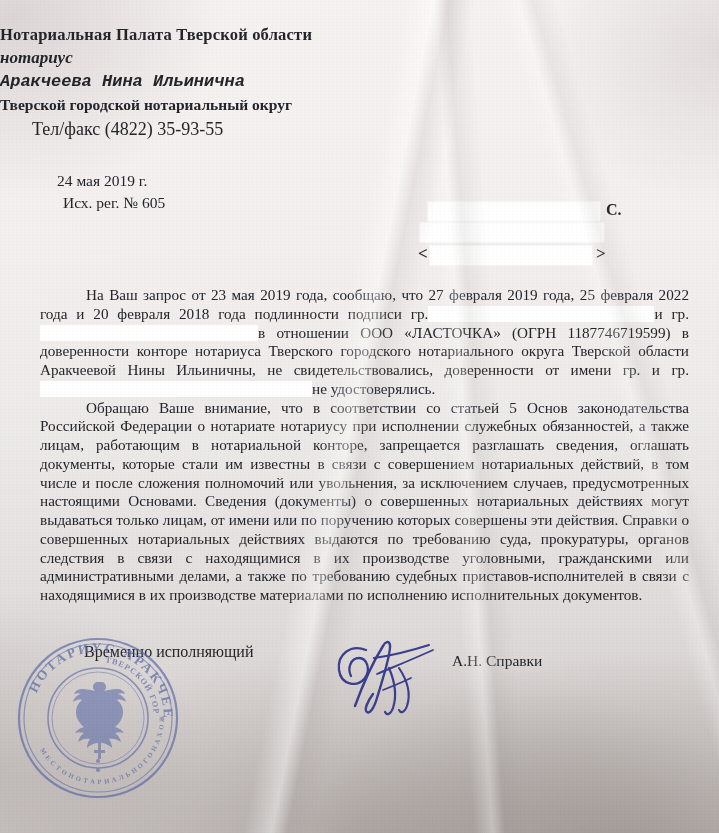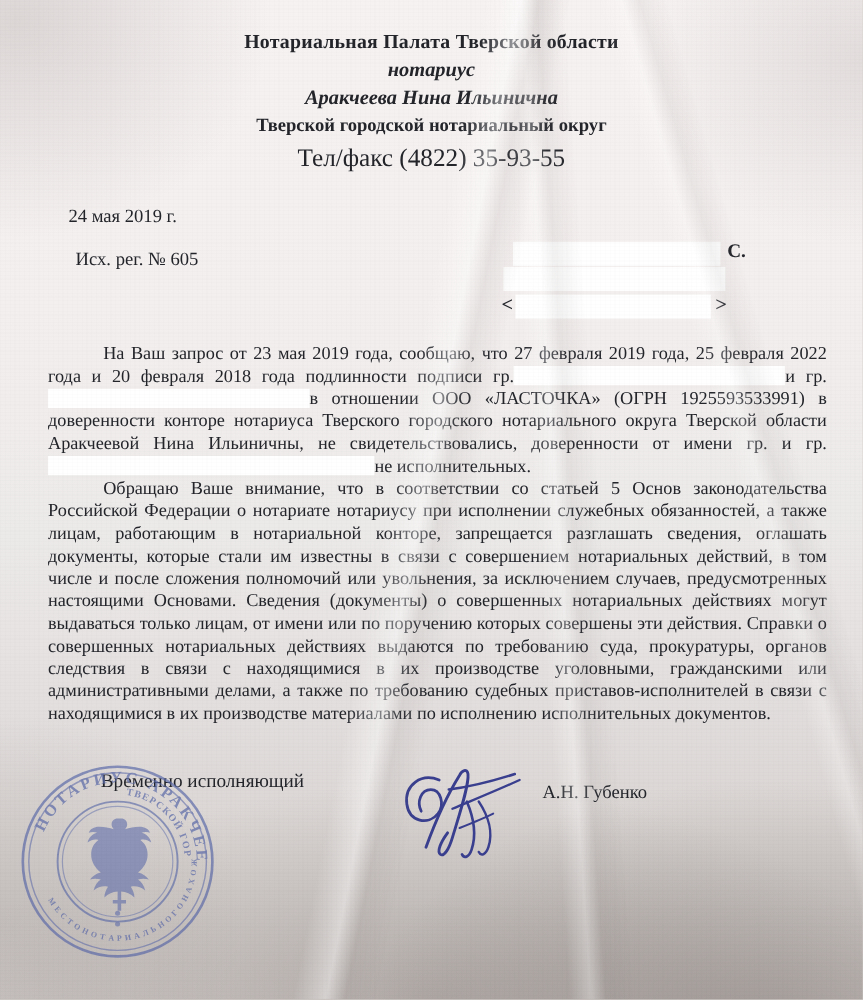--- a/index.html
+++ b/index.html
@@ -33,35 +33,35 @@
       linear-gradient(transparent 0 0);
     mix-blend-mode:normal;opacity:.85;}
   .grain{position:absolute;inset:0;pointer-events:none;opacity:.30;
     background-image:
       repeating-linear-gradient(0deg, rgba(0,0,0,.035) 0 1px, rgba(255,255,255,0) 1px 3px),
       repeating-linear-gradient(90deg, rgba(0,0,0,.028) 0 1px, rgba(255,255,255,0) 1px 4px);}
 
   .ink{color:#23252b;}
 
   
-  .hdr{position:absolute;left:0;right:0;top:24px;text-align:center;line-height:1.30;}
+  .hdr{position:absolute;left:0;right:0;top:24px;line-height:1.30;}
   .hdr .l{display:block;white-space:nowrap;}
   .l1{font-weight:bold;font-size:16.5px;letter-spacing:.2px;}
   .l2{font-weight:bold;font-style:italic;font-size:17px;margin-top:2px;}
-  .l3{font-weight:bold;font-style:italic;font-size:17px;margin-top:1px;}
+  .l3{font-weight:bold;font-style:italic;font-size:17px;margin-top:1px;font-family:Liberation Mono, monospace;}
   .l4{font-weight:bold;font-size:15.5px;margin-top:2px;}
   .l5{font-weight:bold;font-size:15.5px;margin-top:1px;}
-  .l6{font-size:21px;margin-top:3px;}
+  .l6{font-size:18px;margin-top:3px;margin-left:32px;}
   .l7{font-size:15px;margin-top:2px;}
   .l7 .mail{text-decoration:underline;}
 
   
   .dateblk{position:absolute;left:57px;top:170px;font-size:15.5px;line-height:1.42;}
   .dateblk div{white-space:nowrap;}
-  .dateblk .r2{padding-left:6px;margin-top:14px;}
+  .dateblk .r2{padding-left:6px;}
 
   
   .addr{position:absolute;left:420px;top:200px;width:270px;font-size:15.5px;}
   .addr .row{position:relative;height:22px;}
   .redact{position:absolute;background:#ffffff;box-shadow:0 0 0 .5px rgba(255,255,255,.9);}
   .addr .r1box{left:8px;top:2px;width:172px;height:19px;}
   .addr .r1tail{position:absolute;left:186px;top:1px;font-weight:bold;font-size:16px;}
   .addr .r2box{left:0px;top:1px;width:184px;height:19px;}
   .addr .r3box{left:10px;top:2px;width:162px;height:19px;}
   .addr .lt{position:absolute;left:-2px;top:0px;font-size:17px;font-weight:bold;}
@@ -121,35 +121,35 @@
       <span class="redact r3box"></span>
       <span class="gt">&gt;</span>
     </div>
   </div>
 
   <div class="body ink">
 
     <p class="p1">
       <span class="ind"></span><span>На Ваш запрос от 23 мая 2019 года, сообщаю, что 27 февраля 2019 года, 25 февраля 2022</span>
       <span>года и 20 февраля 2018 года подлинности подписи гр.</span><span class="bar b-l2"></span><span>и гр.</span>
-      <span class="bar b-l3"></span><span>в отношении ООО «ЛАСТОЧКА» (ОГРН 1925593533991) в</span>
+      <span class="bar b-l3"></span><span>в отношении ООО «ЛАСТОЧКА» (ОГРН 1187746719599) в</span>
       <span>доверенности конторе нотариуса Тверского городского нотариального округа Тверской</span>
-      <span>области Аракчеевой Нина Ильиничны, не свидетельствовались, доверенности от имени гр.</span>
-      <span>и гр.</span><span class="bar b-l6"></span><span>не исполнительных.</span>
+      <span>области Аракчеевой Нины Ильиничны, не свидетельствовались, доверенности от имени гр.</span>
+      <span>и гр.</span><span class="bar b-l6"></span><span>не удостоверялись.</span>
     </p>
 
     <p>
       <span class="ind"></span><span>Обращаю Ваше внимание, что в соответствии со статьей 5 Основ законодательства Российской Федерации о нотариате нотариусу при исполнении служебных обязанностей, а также лицам, работающим в нотариальной конторе, запрещается разглашать сведения, оглашать документы, которые стали им известны в связи с совершением нотариальных действий, в том числе и после сложения полномочий или увольнения, за исключением случаев, предусмотренных настоящими Основами. Сведения (документы) о совершенных нотариальных действиях могут выдаваться только лицам, от имени или по поручению которых совершены эти действия. Справки о совершенных нотариальных действиях выдаются по требованию суда, прокуратуры, органов следствия в связи с находящимися в их производстве уголовными, гражданскими или административными делами, а также по требованию судебных приставов-исполнителей в связи с находящимися в их производстве материалами по исполнению исполнительных документов.</span>
     </p>
   </div>
 
   <div class="sig ink">
     <div>Временно исполняющий</div>
   </div>
-  <div class="signame ink">А.Н. Губенко</div>
+  <div class="signame ink">А.Н. Справки</div>
 
   <svg class="autograph" viewBox="0 0 130 92">
     <g fill="none" stroke="#3a3f8f" stroke-linecap="round" stroke-linejoin="round">
       <path d="M33,22 C18,16 4,26 6,42 C8,57 24,60 32,50 C38,42 34,30 26,30 C18,30 14,40 18,48" stroke-width="2.3"></path>
       <path d="M22,78 C30,56 40,34 50,18 C52,14 56,12 57,17 C58,26 50,50 44,70 C41,80 37,86 34,84 C31,82 34,74 40,66" stroke-width="2.4"></path>
       <path d="M41,30 C56,28 74,24 96,17" stroke-width="2.1"></path>
       <path d="M44,46 C58,40 78,32 100,22" stroke-width="1.9"></path>
       <path d="M56,40 C62,54 64,68 60,80 C58,86 54,88 52,84" stroke-width="2.2"></path>
       <path d="M66,40 C74,52 78,66 74,78 C72,84 68,86 66,82" stroke-width="2.1"></path>
       <path d="M50,62 C60,58 70,54 78,50" stroke-width="1.7"></path>

